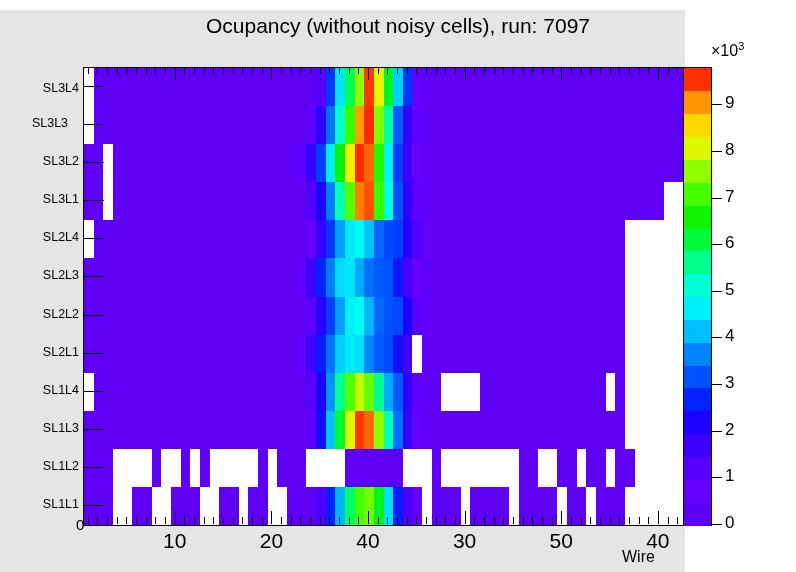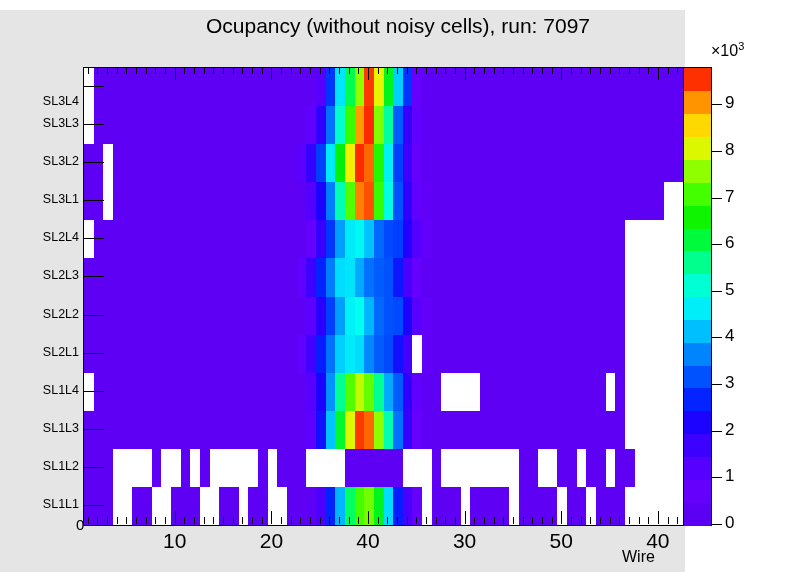--- a/index.html
+++ b/index.html
@@ -798,23 +798,23 @@
         <div class="cell" style="left: 541.032px; top: 418.917px; width: 10.3613px; height: 38.7833px; background: rgb(255, 255, 255);"></div>
         <div class="cell" style="left: 550.694px; top: 418.917px; width: 10.3613px; height: 38.7833px; background: rgb(255, 255, 255);"></div>
         <div class="cell" style="left: 560.355px; top: 418.917px; width: 10.3613px; height: 38.7833px; background: rgb(255, 255, 255);"></div>
         <div class="cell" style="left: 570.016px; top: 418.917px; width: 10.3613px; height: 38.7833px; background: rgb(255, 255, 255);"></div>
         <div class="cell" style="left: 579.677px; top: 418.917px; width: 10.3613px; height: 38.7833px; background: rgb(255, 255, 255);"></div>
         <div class="cell" style="left: 589.339px; top: 418.917px; width: 10.3613px; height: 38.7833px; background: rgb(255, 255, 255);"></div>
       </div>
   </div>
 
   <div id="y-axis">
-      <div class="ylab" style="top: 84px;">SL3L4</div>
+      <div class="ylab" style="top: 71px;">SL3L4</div>
       <div class="tick ytick" style="top: 76px;"></div>
-      <div class="ylab" style="top: 106.125px;">SL3L3</div>
+      <div class="ylab" style="top: 106.125px; text-align: center;">SL3L3</div>
       <div class="tick ytick" style="top: 114px;"></div>
       <div class="ylab" style="top: 144.208px;">SL3L2</div>
       <div class="tick ytick" style="top: 152px;"></div>
       <div class="ylab" style="top: 182.292px;">SL3L1</div>
       <div class="tick ytick" style="top: 190px;"></div>
       <div class="ylab" style="top: 220.375px;">SL2L4</div>
       <div class="tick ytick" style="top: 228px;"></div>
       <div class="ylab" style="top: 258.458px;">SL2L3</div>
       <div class="tick ytick" style="top: 266px;"></div>
       <div class="ylab" style="top: 296.542px;">SL2L2</div>

